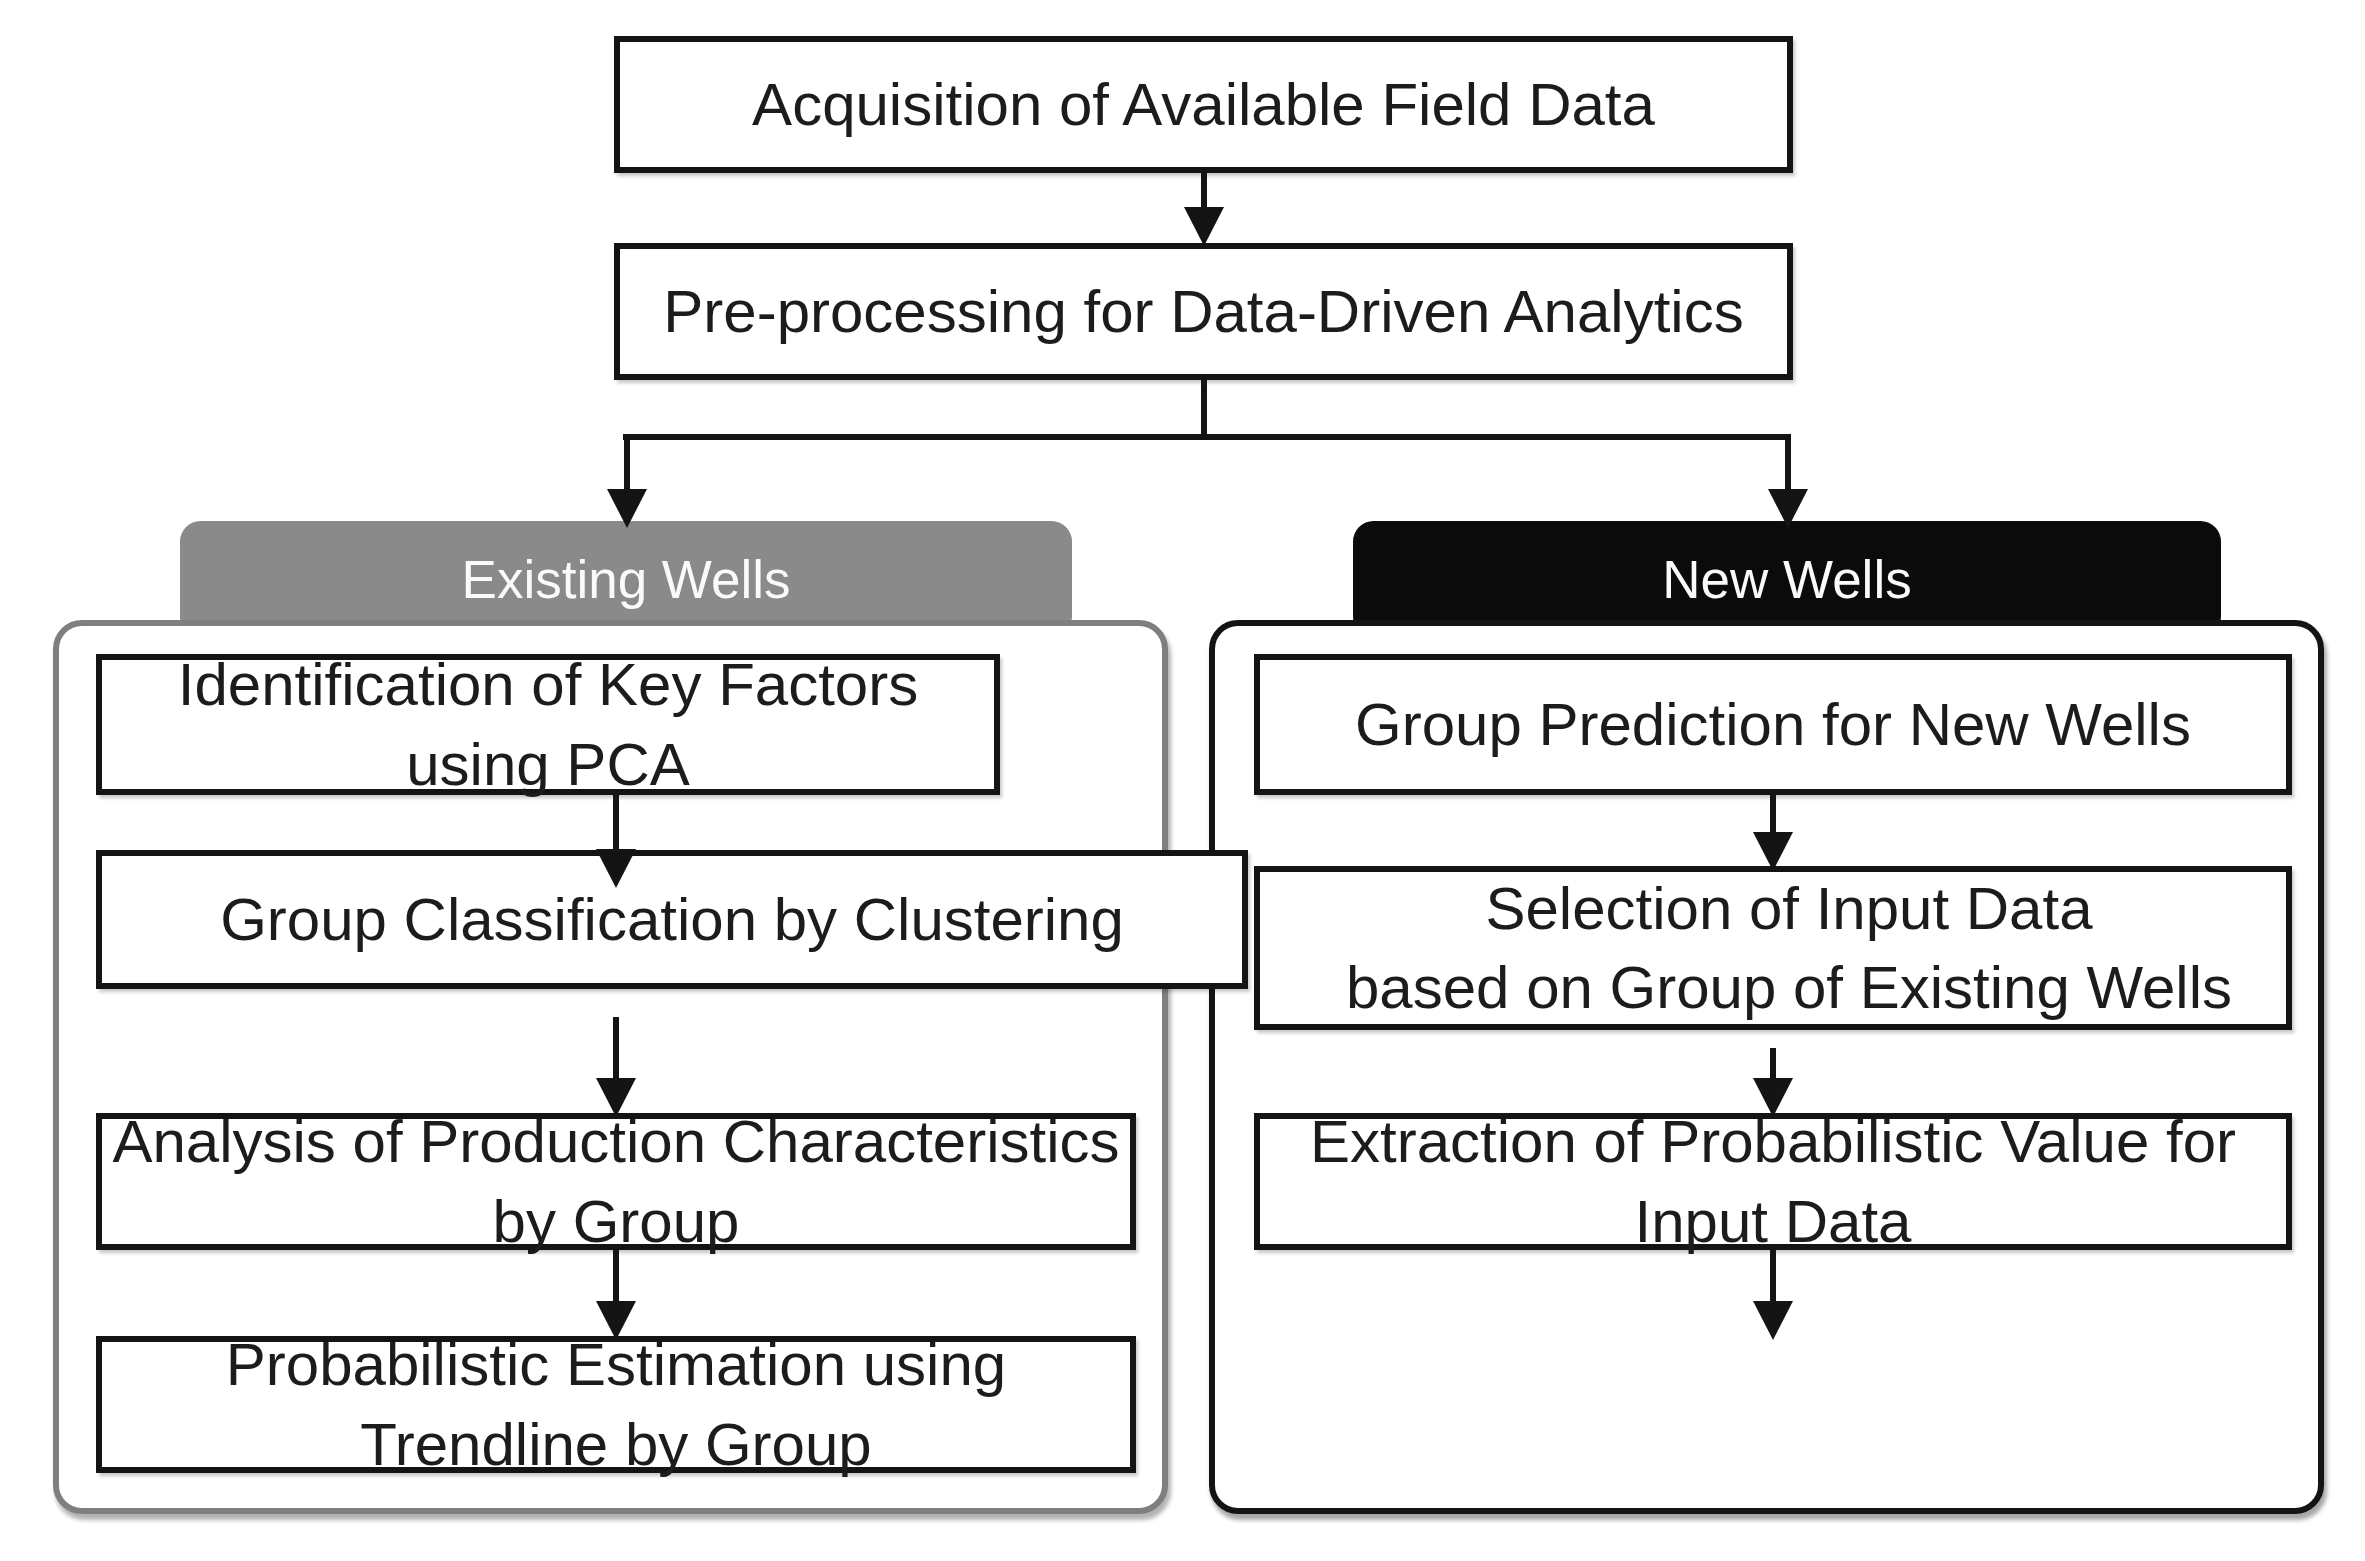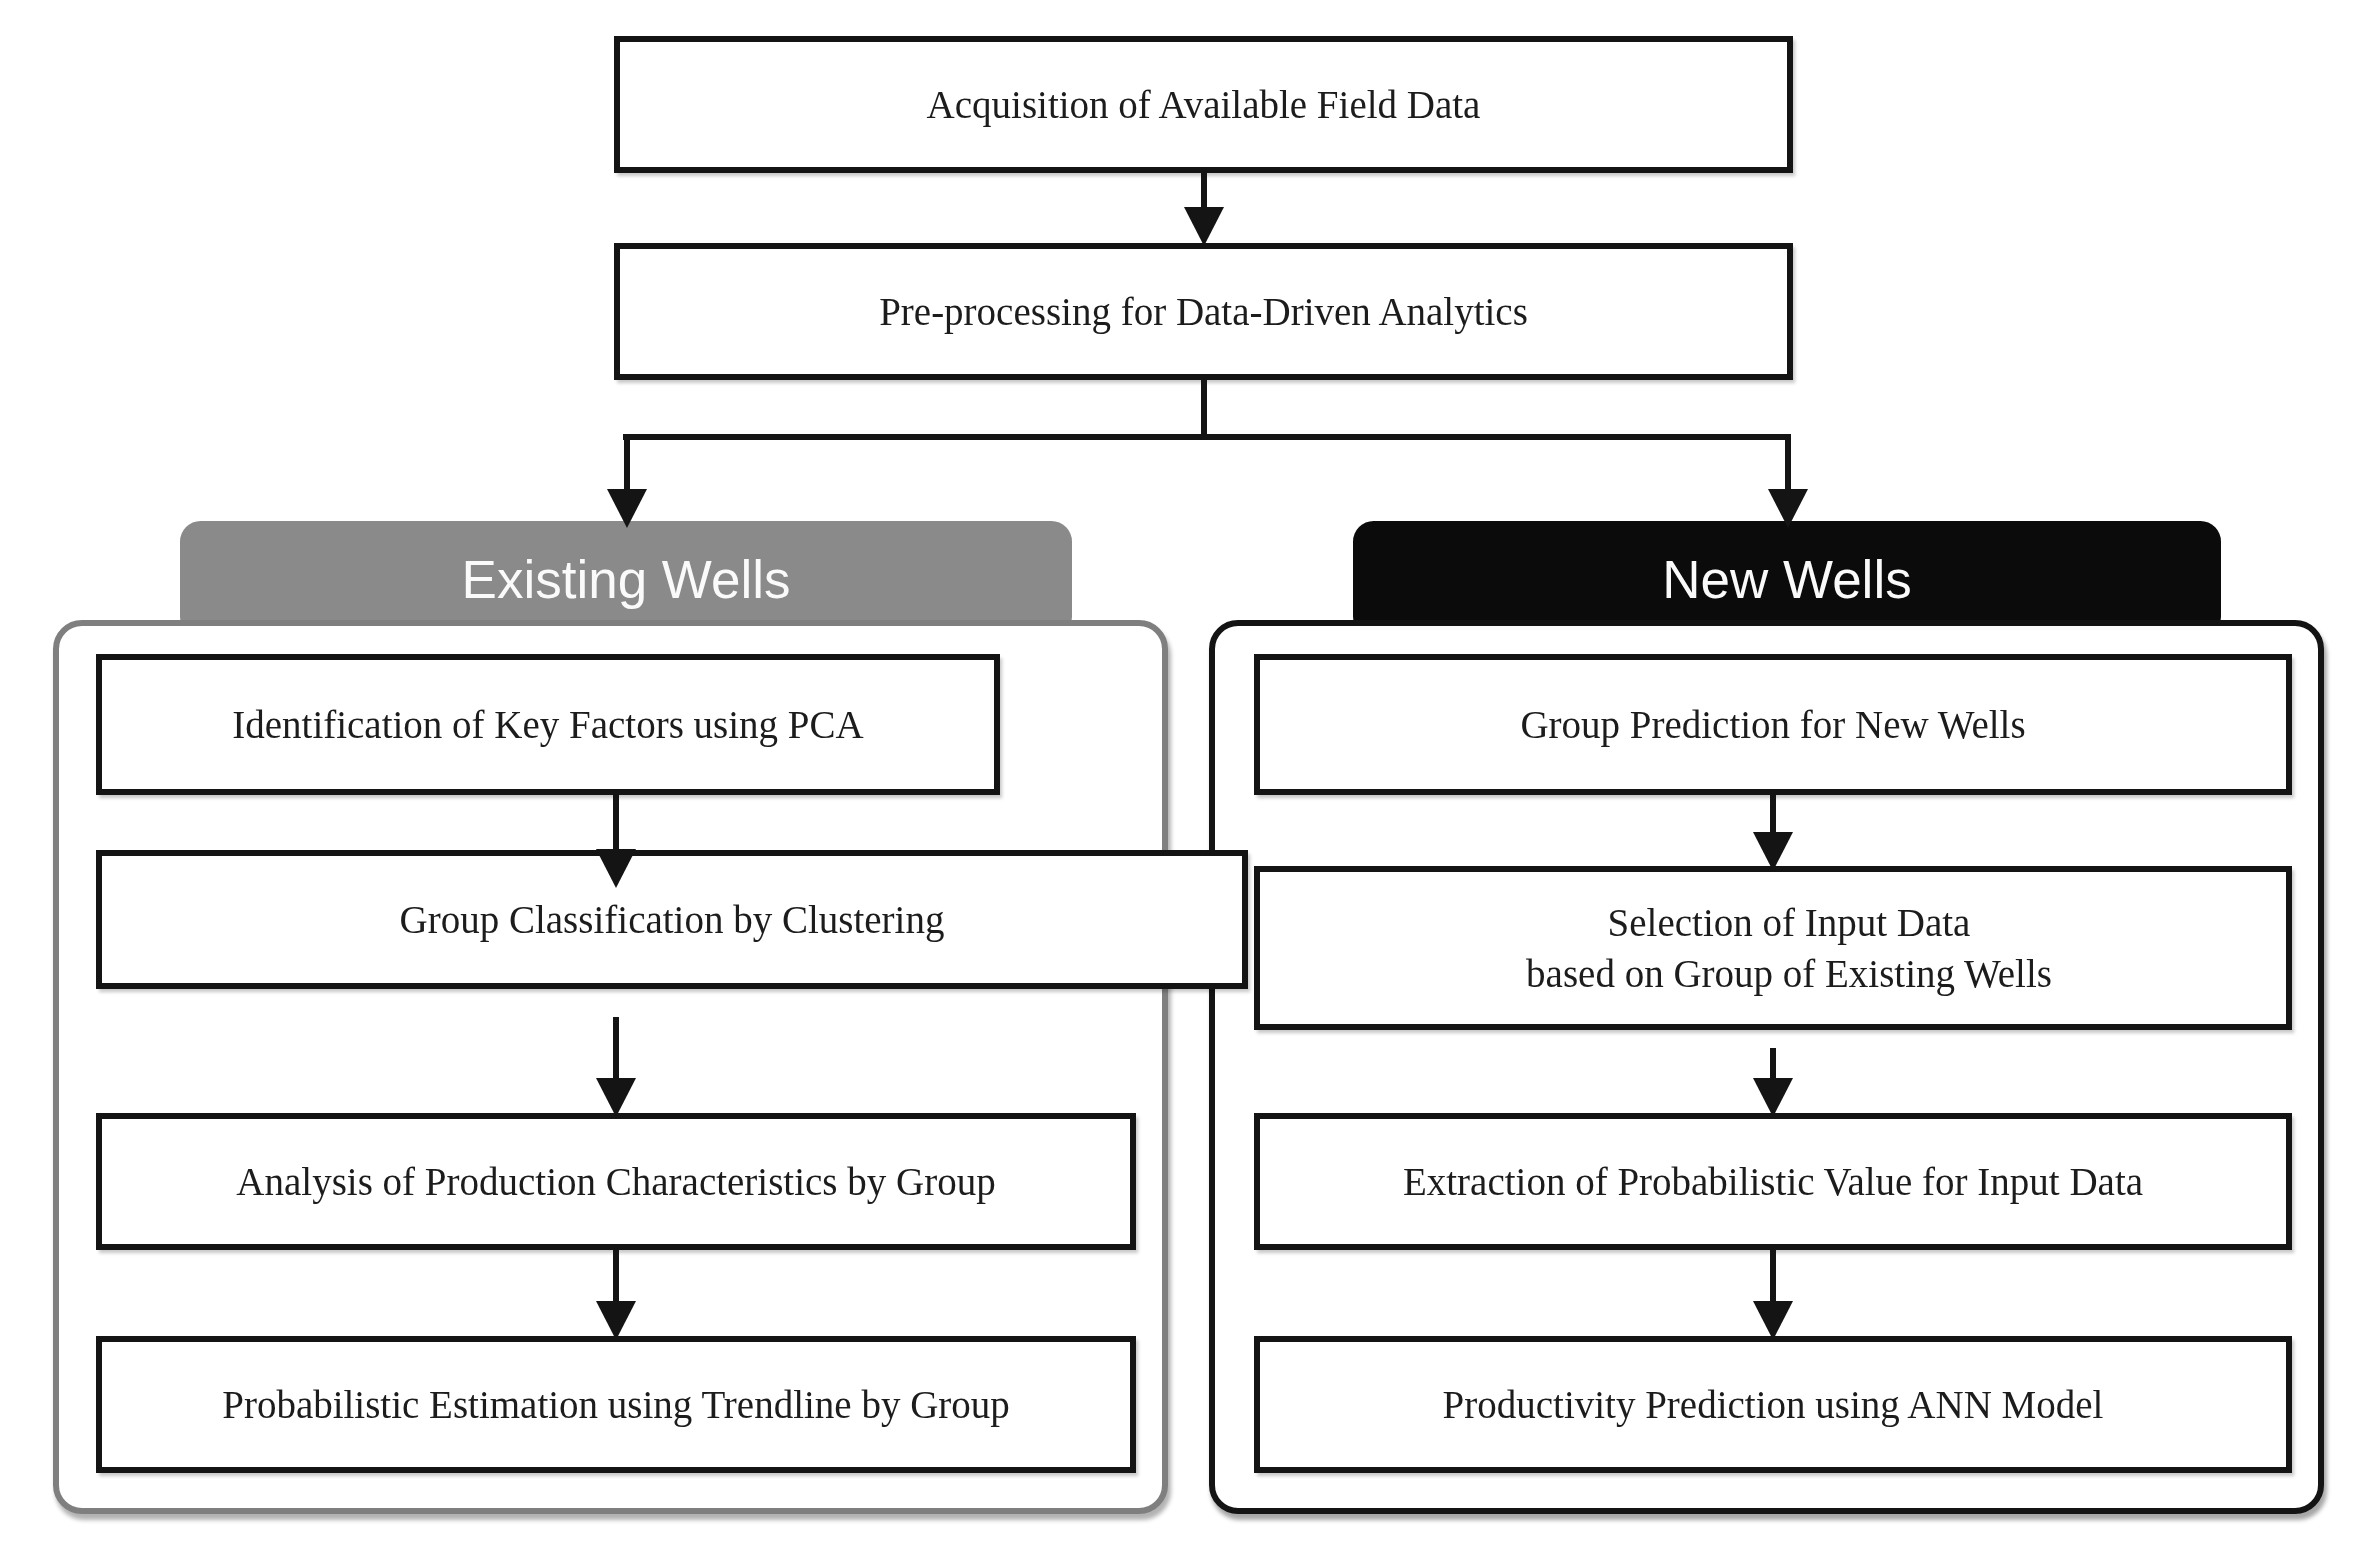--- a/index.html
+++ b/index.html
@@ -20,25 +20,24 @@
     background: var(--box-bg, #ffffff);
     border: 6px solid var(--box-border, #141414);
     display: flex;
     align-items: center;
     justify-content: center;
     text-align: center;
     z-index: 3;
     box-shadow: 2.6px 4.3px 3.4px rgba(0,0,0,0.22);
   }
   .box .lbl {
-    font-size: 39px;
+    font-size: 60px;
     line-height: 1.32;
     white-space: pre-line;
     color: var(--text, #1c1c1c);
-    font-family: Liberation Serif, serif;
   }
 
   
   .tab {
     position: absolute;
     height: 116px;
     border-radius: 20.6px;
     display: flex;
     align-items: center;
     justify-content: center;
@@ -201,18 +200,15 @@
     <div class="stem"></div>
     <div class="head"></div>
   </div>
   <div class="box b-r3">
     <span class="lbl">Extraction of Probabilistic Value for Input Data</span>
   </div>
   <div class="arrow a-r3">
     <div class="stem"></div>
     <div class="head"></div>
   </div>
-  <div class="box b-r4">
-    <span class="lbl">Productivity Prediction using ANN Model</span>
-  </div>
 
 </div>
 
 
 </body></html>

